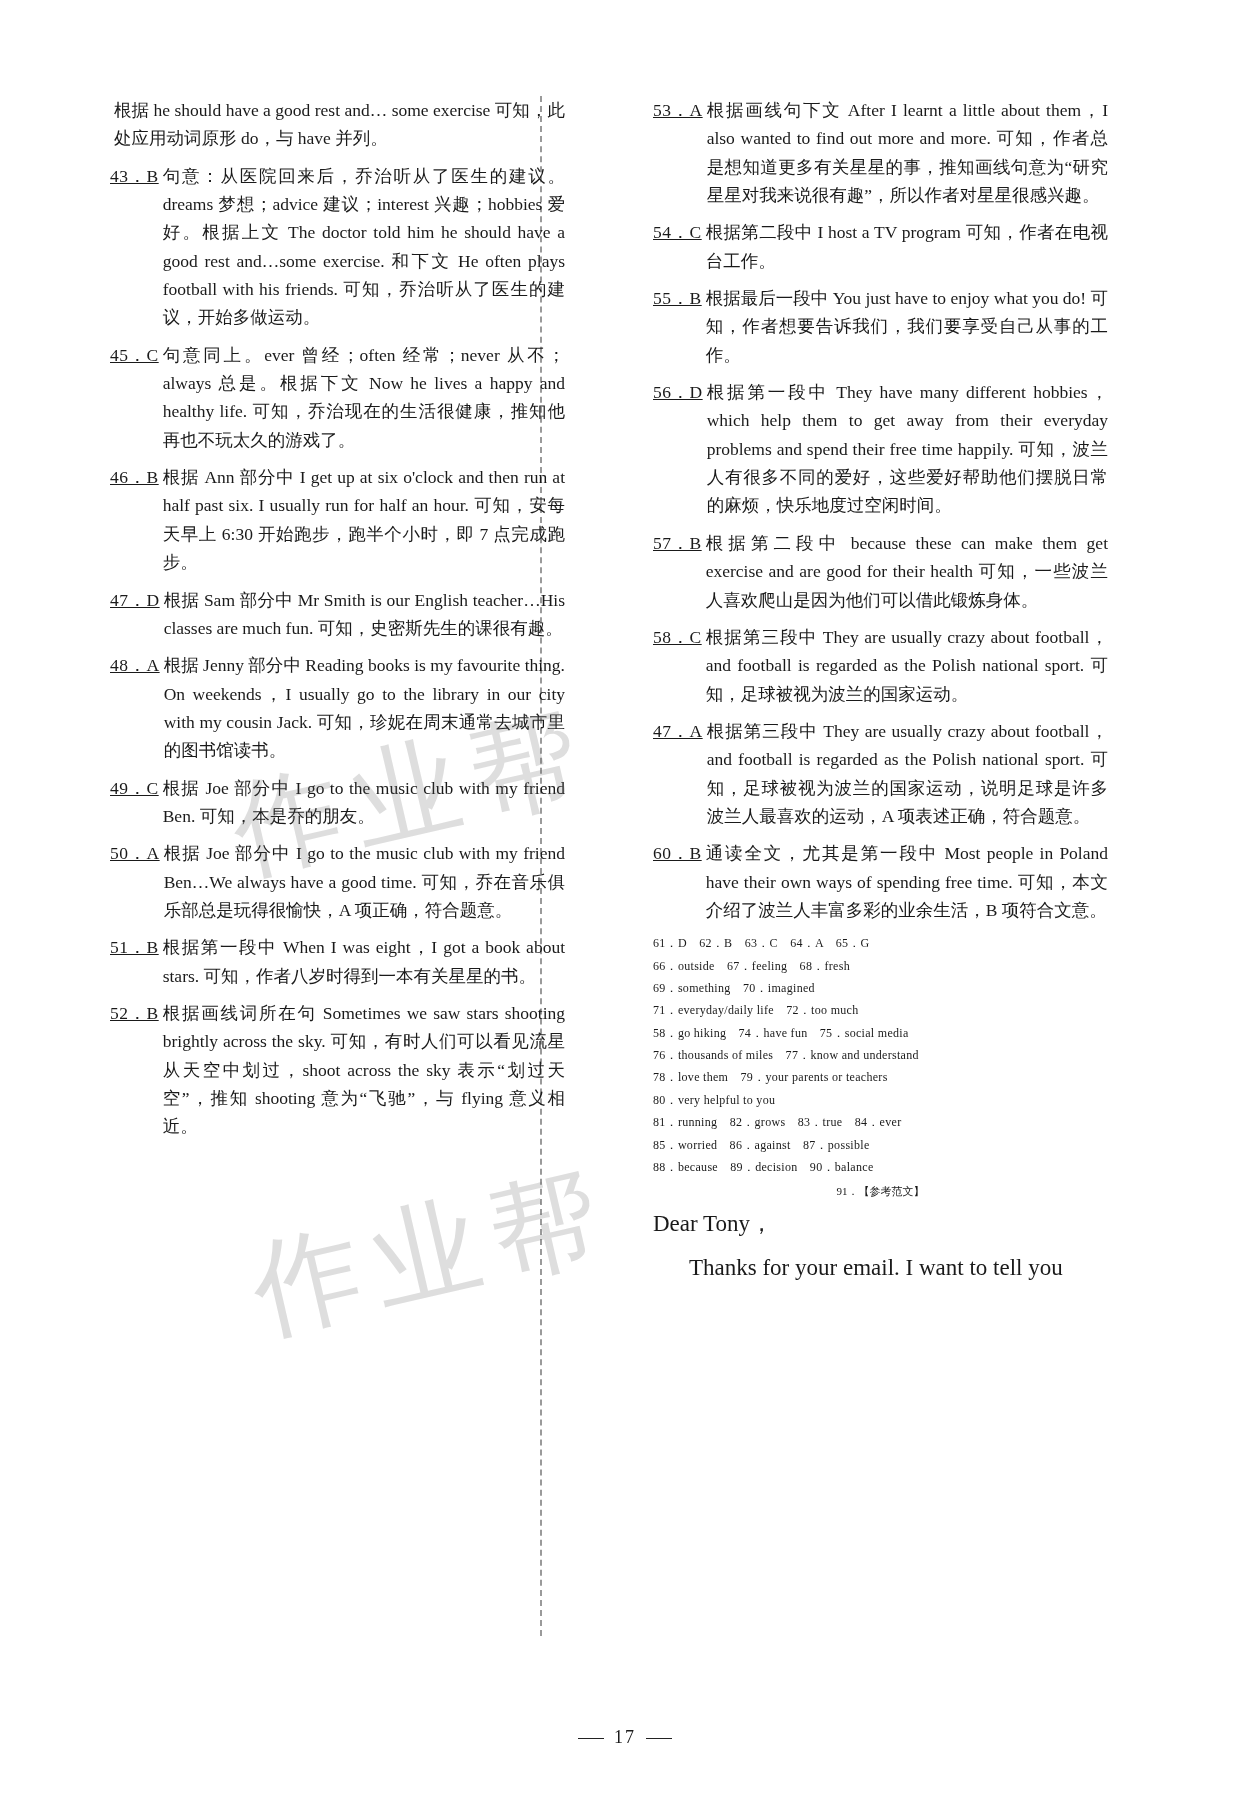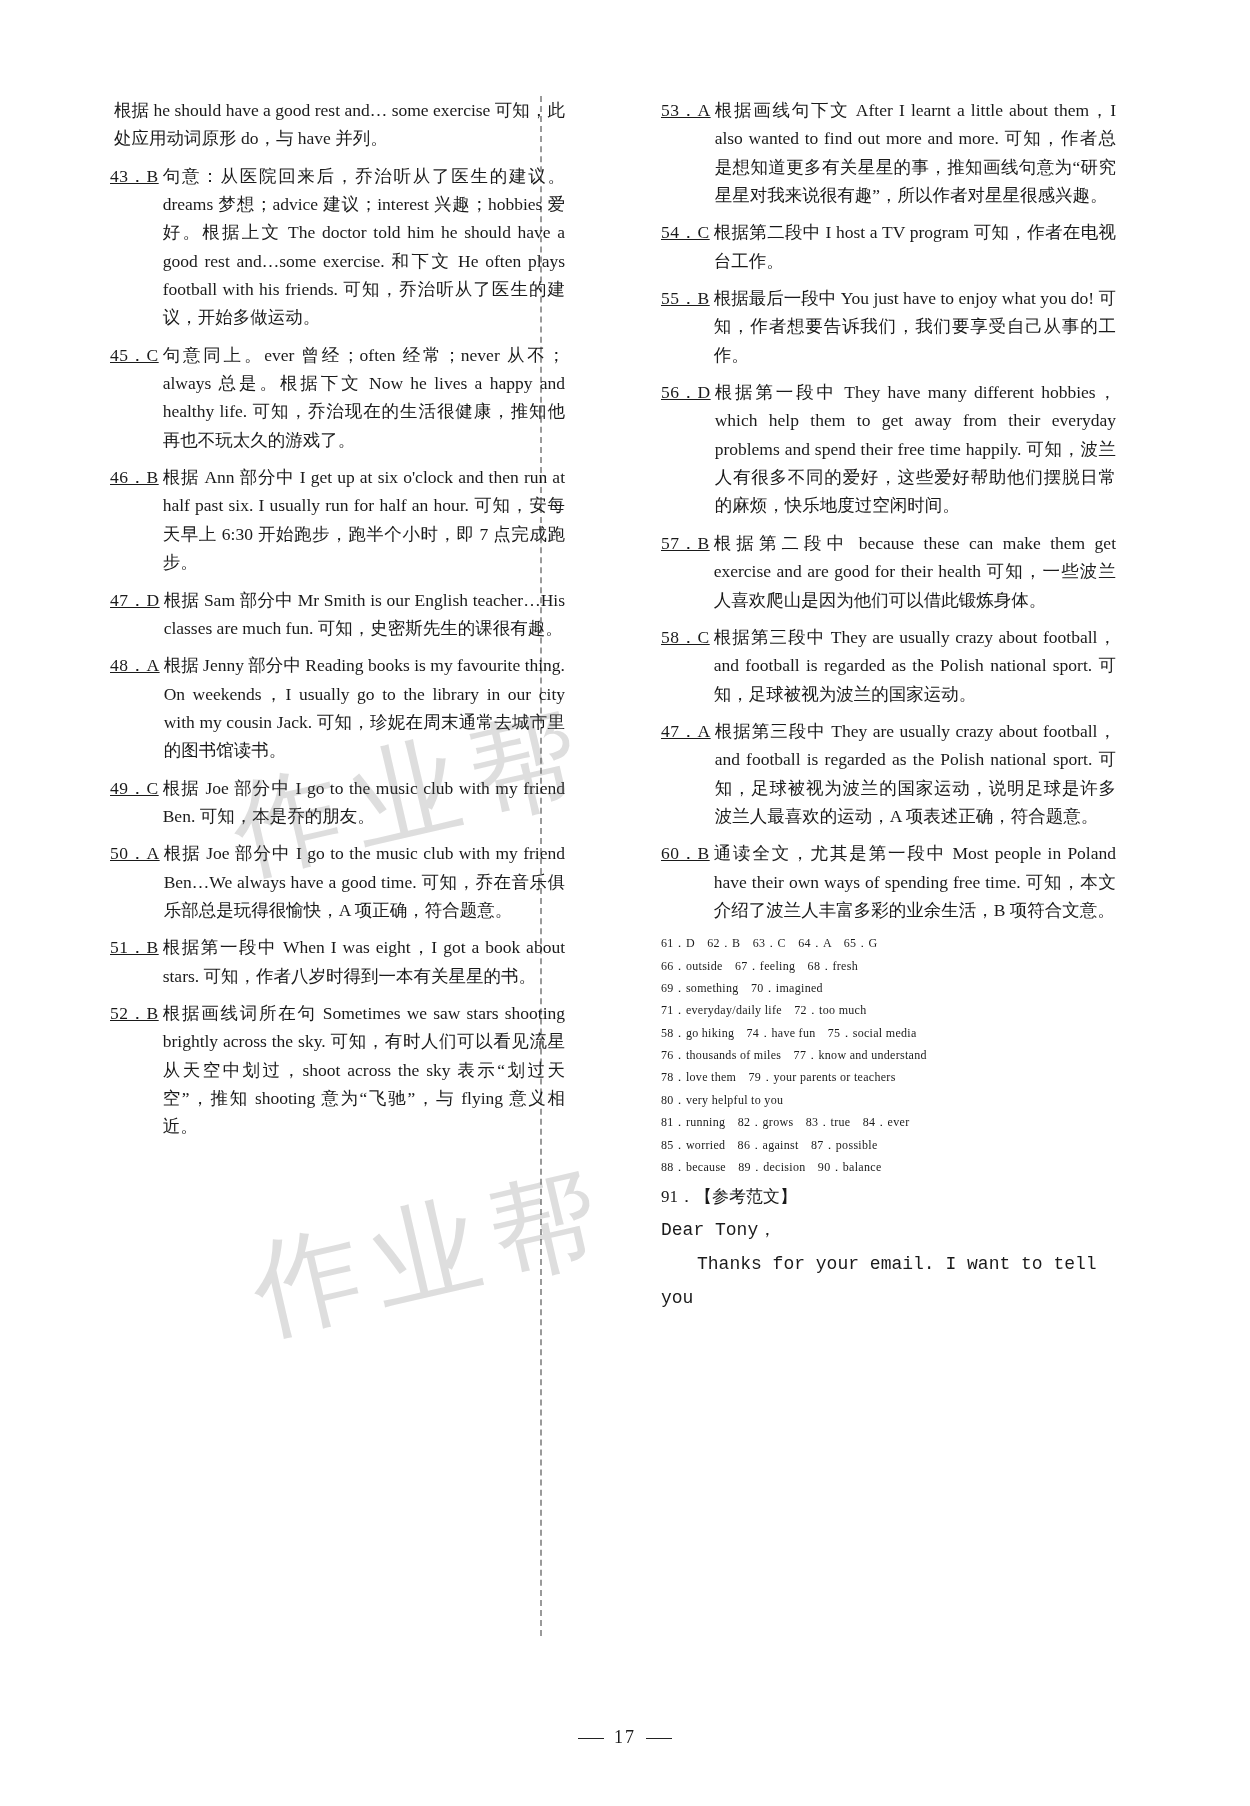--- a/index.html
+++ b/index.html
@@ -19,21 +19,21 @@
     position: absolute;
     inset: 0;
   }
   .columns {
     position: absolute;
     left: 110px;
     top: 96px;
     width: 1030px;
     height: 1560px;
     display: flex;
-    gap: 16px;
+    gap: 8px;
   }
   .col {
     width: 455px;
     position: relative;
   }
   .col-left { padding-right: 20px; }
   .col-right { padding-left: 60px; }
   .divider {
     position: absolute;
     left: 540px;
@@ -60,28 +60,29 @@
     text-align: justify;
     text-justify: inter-ideograph;
   }
   .ans-line {
     font-size: 12px;
     line-height: 1.78;
     letter-spacing: 0.3px;
     margin-bottom: 1px;
   }
   .fanwen-head {
-    font-size: 17px;
+    font-size: 11px;
     line-height: 1.8;
     margin-top: 4px;
+    text-align: center;
   }
   .fanwen-body {
-    font-size: 18px;
+    font-size: 23px;
     line-height: 1.9;
-    font-family: Liberation Mono, monospace;
+    font-family: Liberation Serif, serif;
   }
   .pagenum {
     position: absolute;
     left: 0;
     right: 0;
     bottom: 58px;
     text-align: center;
     font-size: 18px;
     letter-spacing: 2px;
   }

